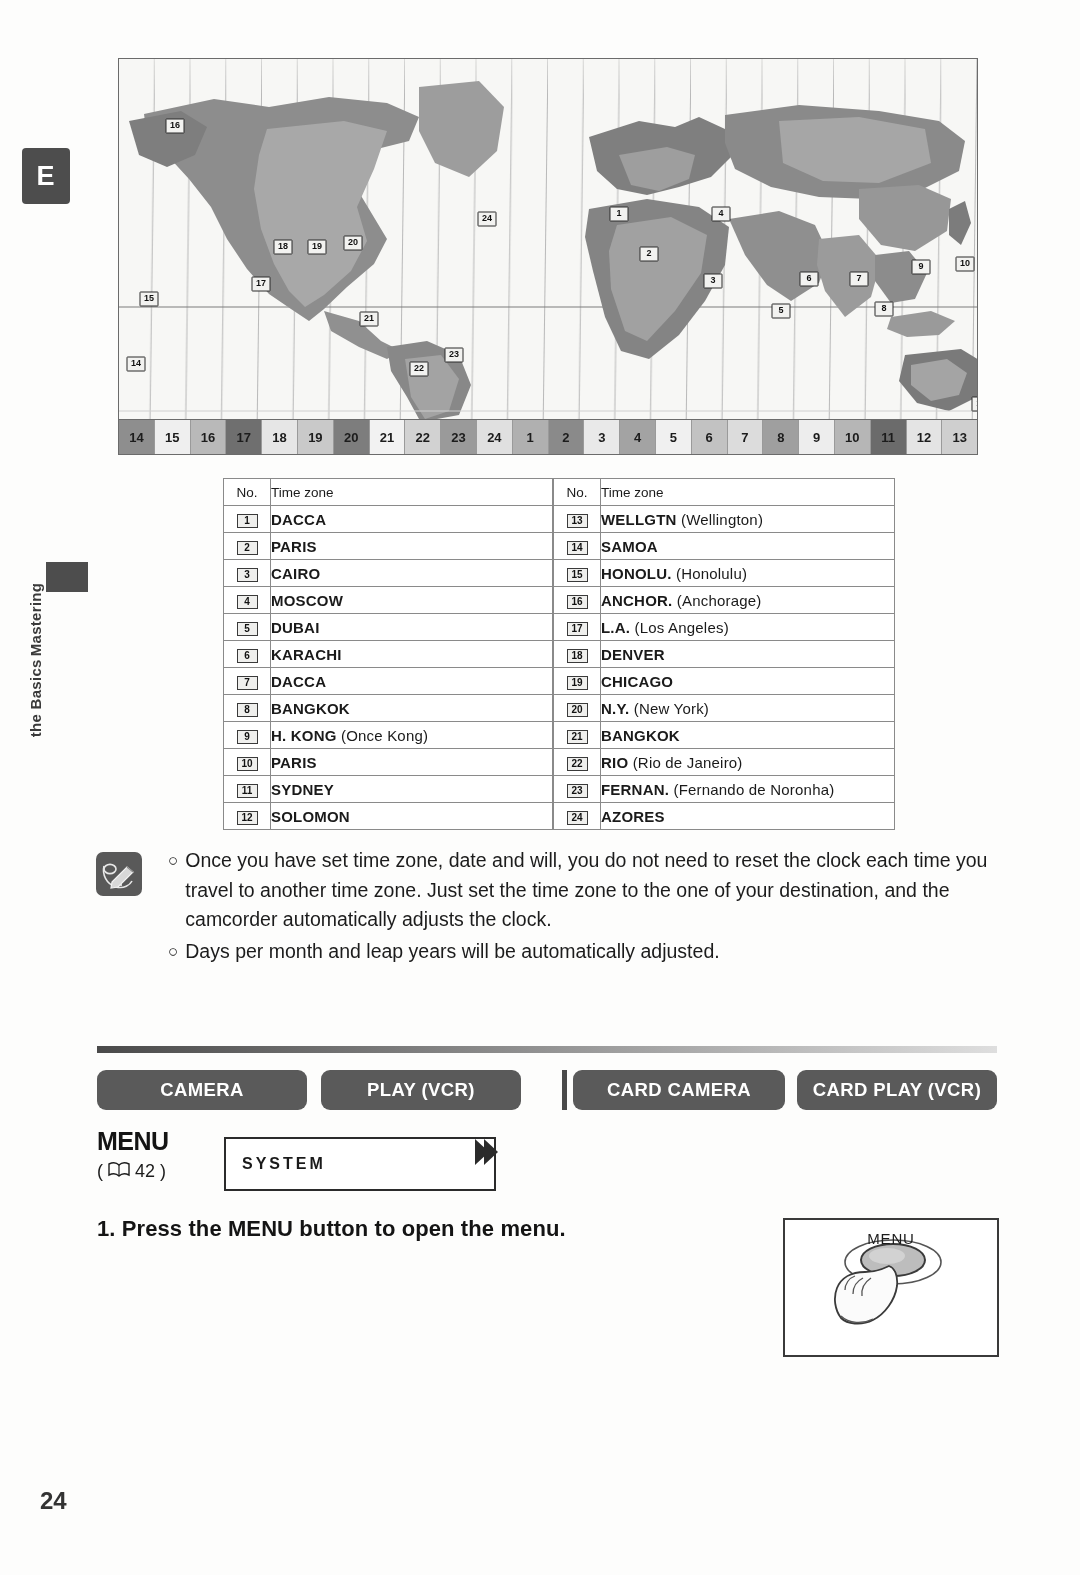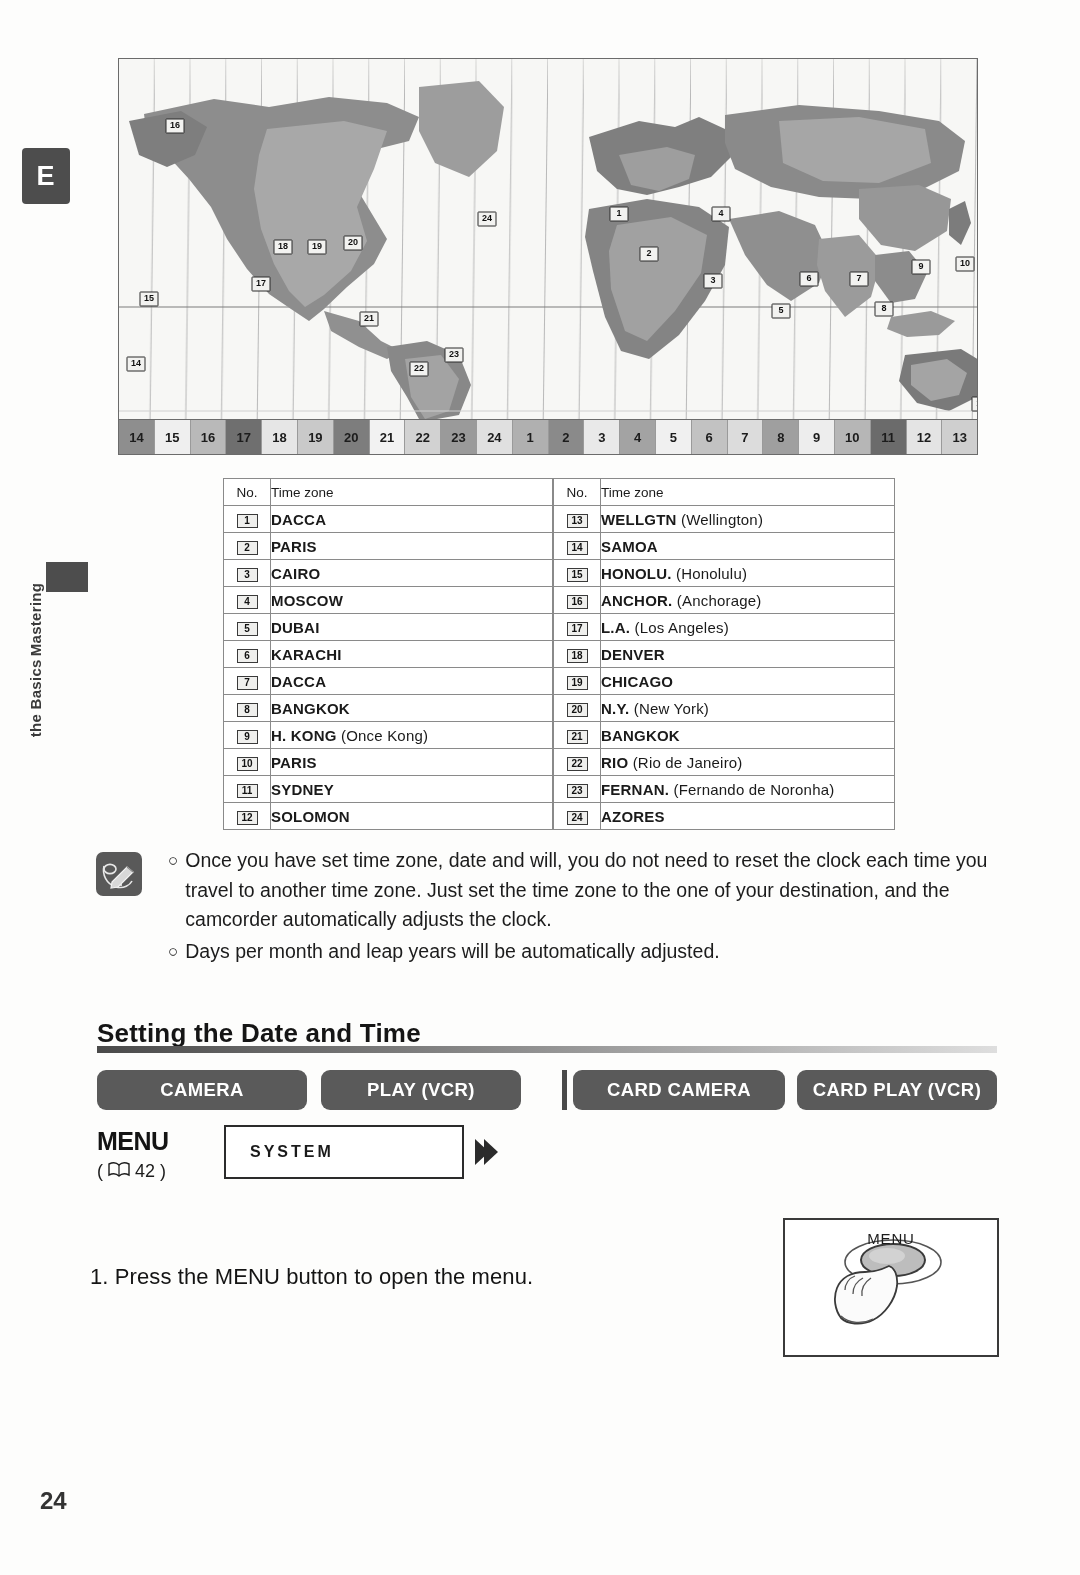--- a/index.html
+++ b/index.html
@@ -118,40 +118,40 @@
   }
   .menu-ref{
     position:absolute;left:0;top:36px;width:130px;
     font-size:18px;color:#1c1c1c;display:flex;align-items:center;gap:5px;
   }
   .book-ico{display:inline-block;}
   .lcd{
     position:absolute;top:0;border:2px solid #2b2b2b;background:#fff;
     height:54px;box-sizing:border-box;
   }
-  .lcd-a{left:127px;width:240px;display:flex;align-items:center;padding-left:24px;}
+  .lcd-a{left:127px;width:272px;display:flex;align-items:center;padding-left:16px;margin-top:12px;}
   .lcd-a span{font-family:"Liberation Sans",sans-serif;font-weight:bold;font-size:16px;letter-spacing:3px;}
   .arrow-dbl{
     position:absolute;left:375px;top:12px;width:26px;height:30px;
     color:#2b2b2b;
   }
   .lcd-b{left:385px;width:312px;padding:6px 8px 0 8px;}
   .lcd-b .l1{
     font-family:"Liberation Sans",sans-serif;font-weight:bold;font-size:15.5px;
     letter-spacing:1.6px;white-space:nowrap;
   }
   .lcd-b .l2{
     font-family:"Liberation Sans",sans-serif;font-weight:bold;font-size:15.5px;
     letter-spacing:1.6px;text-align:center;padding-left:54px;margin-top:1px;
   }
 
   
   .step1{
-    position:absolute;left:90px;top:1216px;width:640px;
-    font-size:22px;font-weight:normal;color:#141414;letter-spacing:.1px;margin-top:48px;
+    position:absolute;left:97px;top:1216px;width:640px;
+    font-size:22px;font-weight:bold;color:#141414;letter-spacing:.1px;
   }
   .illus{
     position:absolute;left:783px;top:1218px;width:212px;height:135px;
     border:2px solid #3a3a3a;background:#fff;
   }
   .illus-label{
     position:absolute;left:0;right:0;top:10px;text-align:center;
     font-size:15px;color:#1c1c1c;letter-spacing:.8px;
   }
 
@@ -419,21 +419,20 @@
         <span class="note-bullet">○</span>
         <span class="note-txt">Once you have set time zone, date and will, you do not need to reset the clock each time you travel to another time zone. Just set the time zone to the one of your destination, and the camcorder automatically adjusts the clock.</span>
       </div>
       <div class="note-li">
         <span class="note-bullet">○</span>
         <span class="note-txt">Days per month and leap years will be automatically adjusted.</span>
       </div>
     </div>
 
   <div class="sec-head">
-    <h2>Setting the Date and Time</h2>
     <div class="sec-rule"></div>
   </div>
 
   <div class="modes" id="modes-row">
     <div class="mode-sep"></div>
   <div class="mode-btn" style="left: 0px; width: 210px;">CAMERA</div>
       <div class="mode-btn" style="left: 476px; width: 212px;">CARD CAMERA</div>
       <div class="mode-btn" style="left: 224px; width: 200px;">PLAY (VCR)</div>
       <div class="mode-btn" style="left: 700px; width: 200px;">CARD PLAY (VCR)</div>
     </div>

